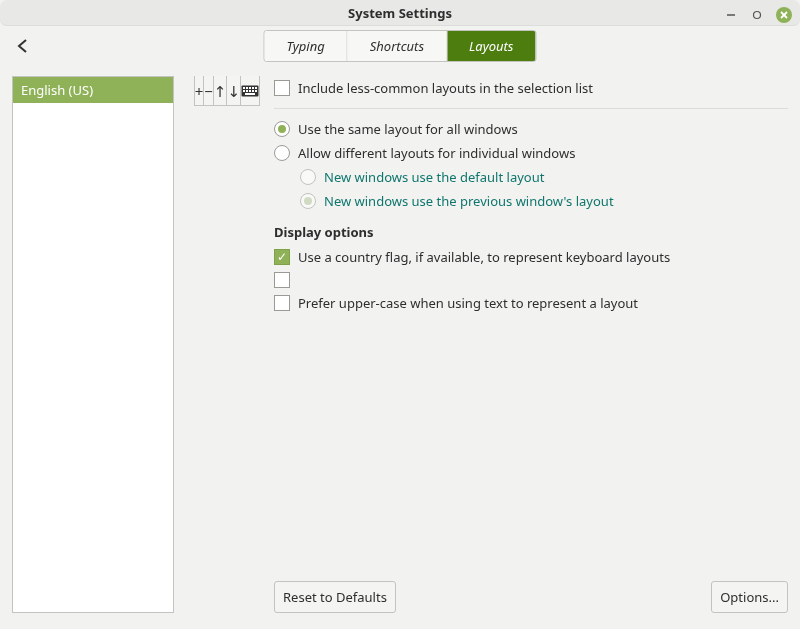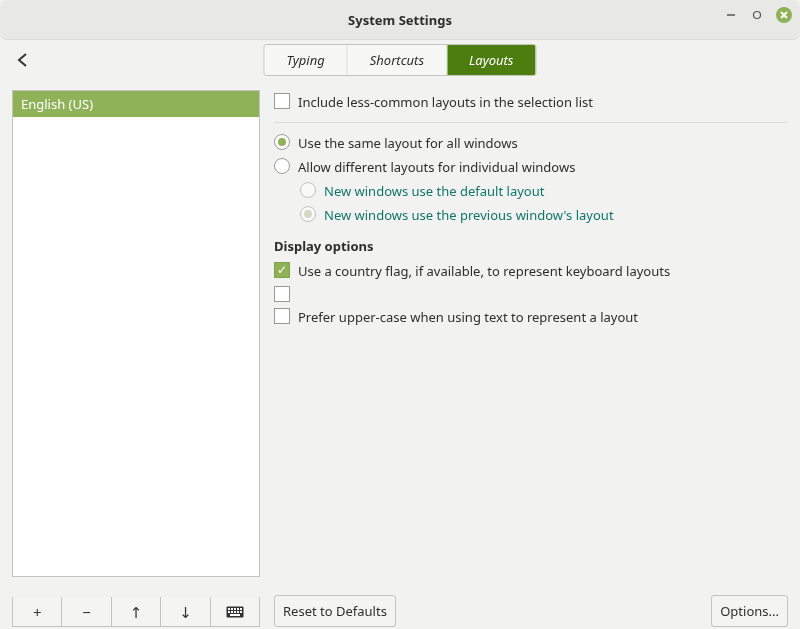--- a/index.html
+++ b/index.html
@@ -7,21 +7,21 @@
     margin: 0;
     background: #f2f2f0;
     font-family: "Noto Sans", "DejaVu Sans", Arial, sans-serif;
     font-size: 13px;
     color: #2e2e2e;
     width: 800px;
     height: 629px;
     overflow: hidden;
   }
   .titlebar {
-    height: 40px;
+    height: 26px;
     display: flex;
     align-items: center;
     justify-content: center;
     position: relative;
     background: #e8e8e6;
     border-bottom: 1px solid #dcdcda;
     border-radius: 7px;
   }
   .titlebar-title { font-weight: bold; font-size: 13px; }
   .window-controls {
@@ -69,21 +69,21 @@
   .tab.active { background: #4d7c0f; color:#fff; }
   .content {
     display: flex;
     height: calc(629px - 30px - 40px);
     padding: 10px 12px 12px 12px;
     gap: 14px;
   }
   .left-col {
     width: 248px;
     display: flex;
-    flex-direction: column;
+    flex-direction: row;
     gap: 20px;
   }
   .layout-list {
     flex: 1;
     background: #fff;
     border: 1px solid #c3c3c0;
     overflow-y: auto;
   }
   .layout-item {
     padding: 4px 8px;
@@ -110,21 +110,21 @@
   .right-col {
     flex: 1;
     display: flex;
     flex-direction: column;
   }
   .settings {
     flex:1;
     overflow:auto;
   }
   .row {
-    display:flex; align-items:flex-start; gap:8px; padding:3px 0;
+    display:flex; align-items:center; gap:8px; padding:3px 0;
   }
   .row.sub { margin-left: 26px; color:#0f766e; }
   .row.sub .radio { opacity:0.55; }
   .hr { border-top:1px solid #dcdcda; margin:8px 0; }
   .section-title { font-weight:bold; margin:10px 0 4px 0; }
   .checkbox, .radio {
     width:16px; height:16px; border:1px solid #9a9a97; background:#fff;
     display:flex; align-items:center; justify-content:center; flex-shrink:0;
   }
   .radio { border-radius:50%; }

